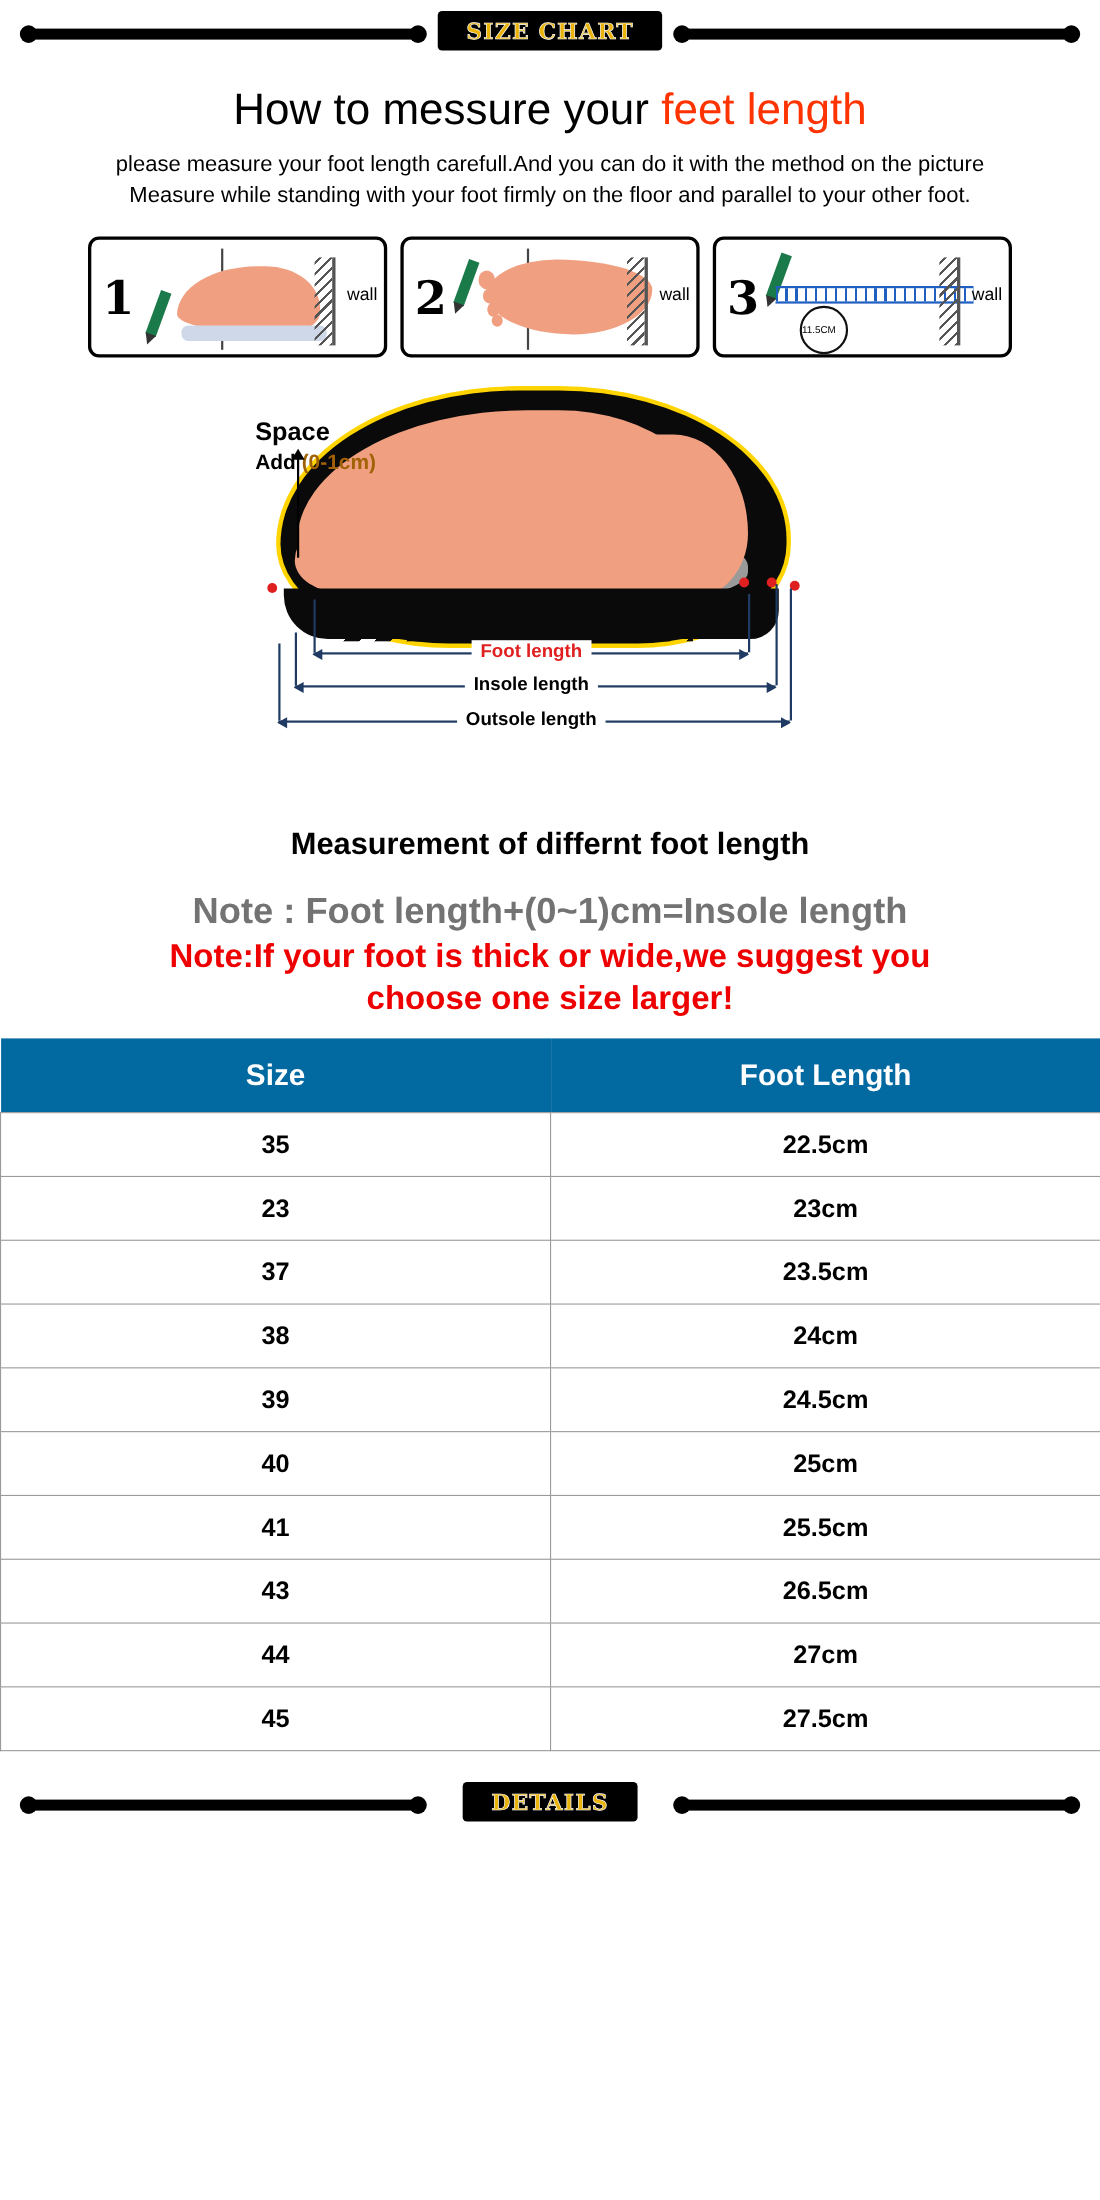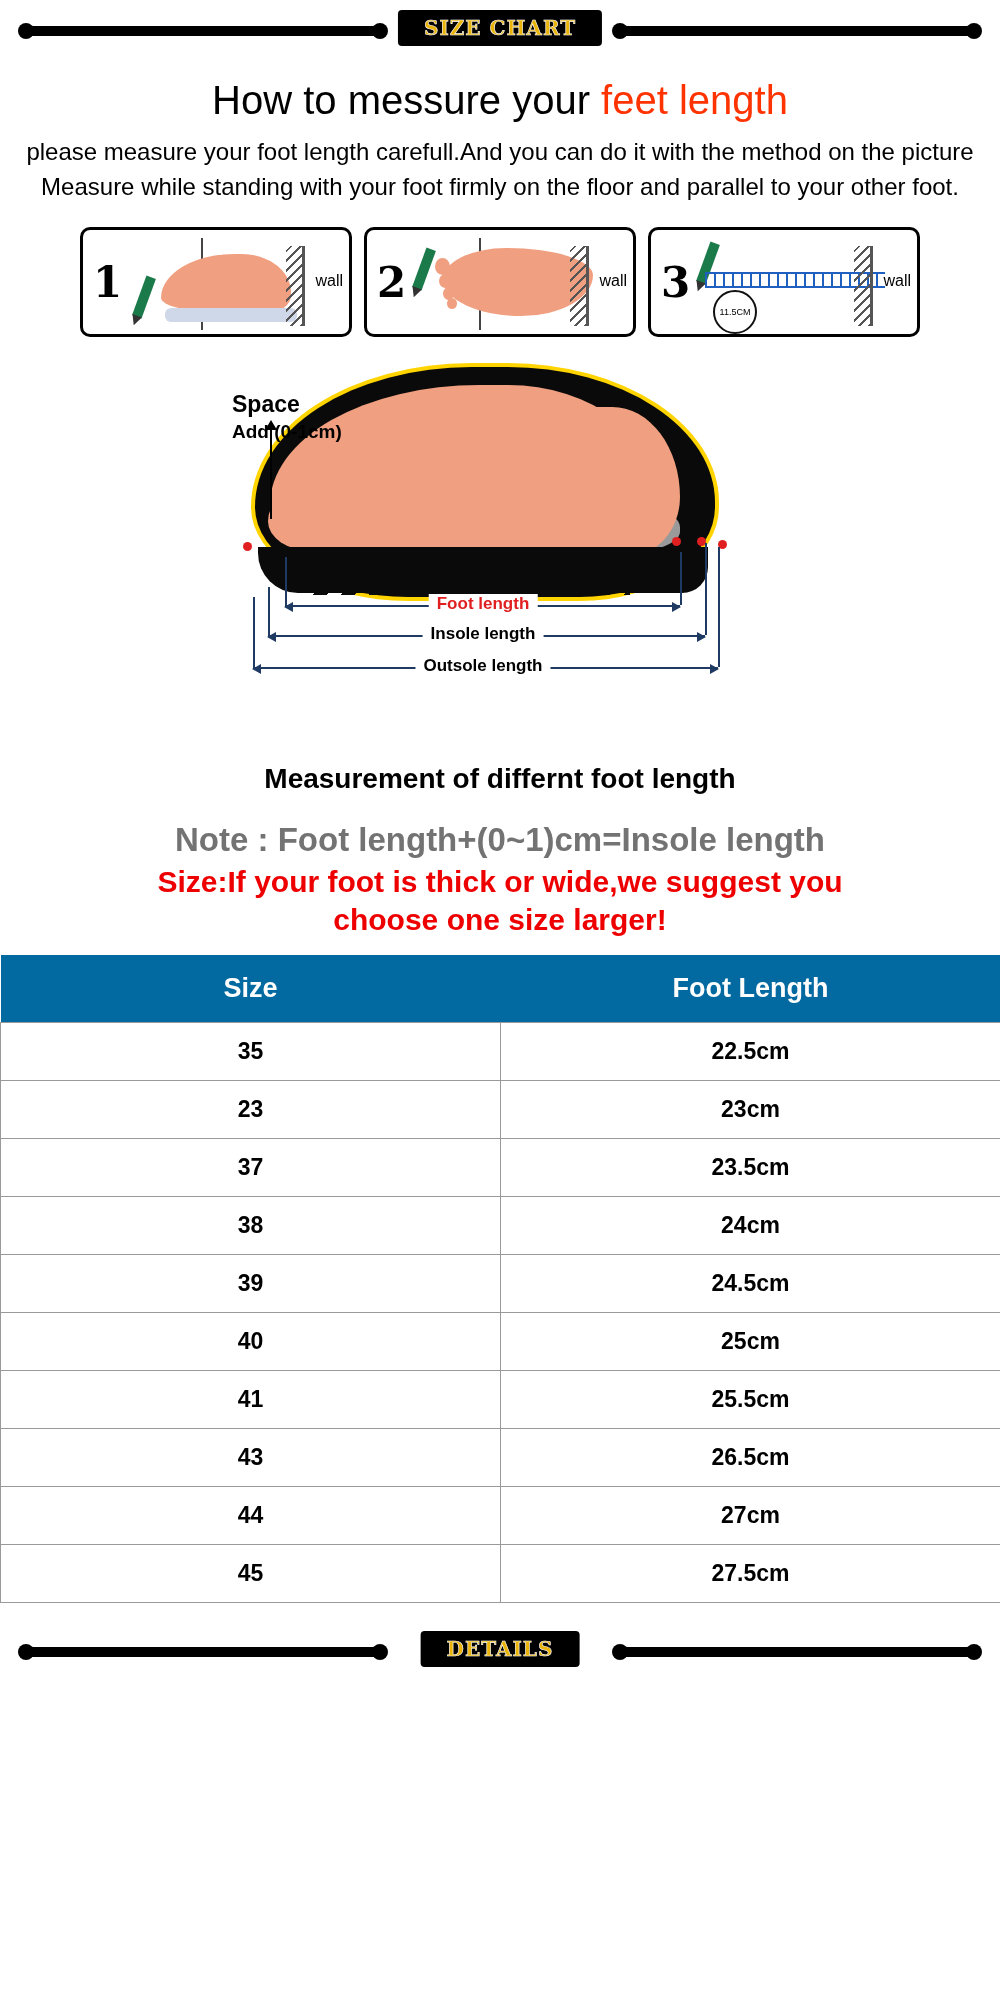--- a/index.html
+++ b/index.html
@@ -67,21 +67,21 @@
   .headline {
     text-align: center;
     font-size: 40px;
     margin: 16px 0 12px;
     font-weight: normal;
   }
   .headline .accent { color: #ff3300; }
 
   .lead {
     text-align: center;
-    font-size: 24px;
+    font-size: 20px;
     line-height: 1.45;
     margin: 0 14px;
   }
 
   
   .steps {
     display: flex;
     justify-content: center;
     gap: 12px;
     margin-top: 22px;
@@ -192,28 +192,27 @@
     left: 54px;
     top: 42px;
     width: 180px;
     height: 12px;
     border-top: 2px solid #1f5fbf;
     border-bottom: 2px solid #1f5fbf;
     background: repeating-linear-gradient(90deg, #1f5fbf 0 2px, transparent 2px 9px);
   }
   .ruler-badge {
     position: absolute;
-    left: 62px;
+    left: 76px;
     top: 60px;
     width: 40px;
     height: 40px;
     border: 2px solid #111;
     border-radius: 50%;
     font-size: 9px;
-    text-align: center;
     line-height: 40px;
   }
 
   
   .diagram {
     position: relative;
     width: 804px;
     height: 420px;
     margin-top: 10px;
   }
@@ -319,21 +318,21 @@
   }
   .space-label {
     position: absolute;
     left: 232px;
     top: 44px;
     font-size: 23px;
     font-weight: bold;
     line-height: 1.15;
   }
   .space-label .sub { font-size: 19px; }
-  .space-label .red { color: #000000; }
+  .space-label .red { color: #a16207; }
   .uparrow {
     position: absolute;
     left: 270px;
     top: 82px;
     width: 2px;
     height: 90px;
     background: #000;
   }
   .uparrow:before {
     content: "";
@@ -486,21 +485,21 @@
     <div class="vtick" style="left:253px;top:250px;height:70px;"></div>
     <div class="vtick" style="left:718px;top:200px;height:120px;"></div>
     <div class="dimline" style="left:253px;top:320px;width:465px;"></div>
     <div class="dimlabel" style="left:483px;top:309px;">Outsole length</div>
   </div>
 
   <div class="caption">Measurement of differnt foot length</div>
 
   <div class="note-blue">Note : Foot length+(0~1)cm=Insole length</div>
   <div class="note-red">
-    <div>Size:If your foot is thick or wide,we suggest you</div>
+    <div>Note:If your foot is thick or wide,we suggest you</div>
     <div>choose one size larger!</div>
   </div>
 
   <table class="size-table">
     <colgroup>
         <col class="c1">
         <col class="c2">
       </colgroup>
     <thead>
       <tr>

